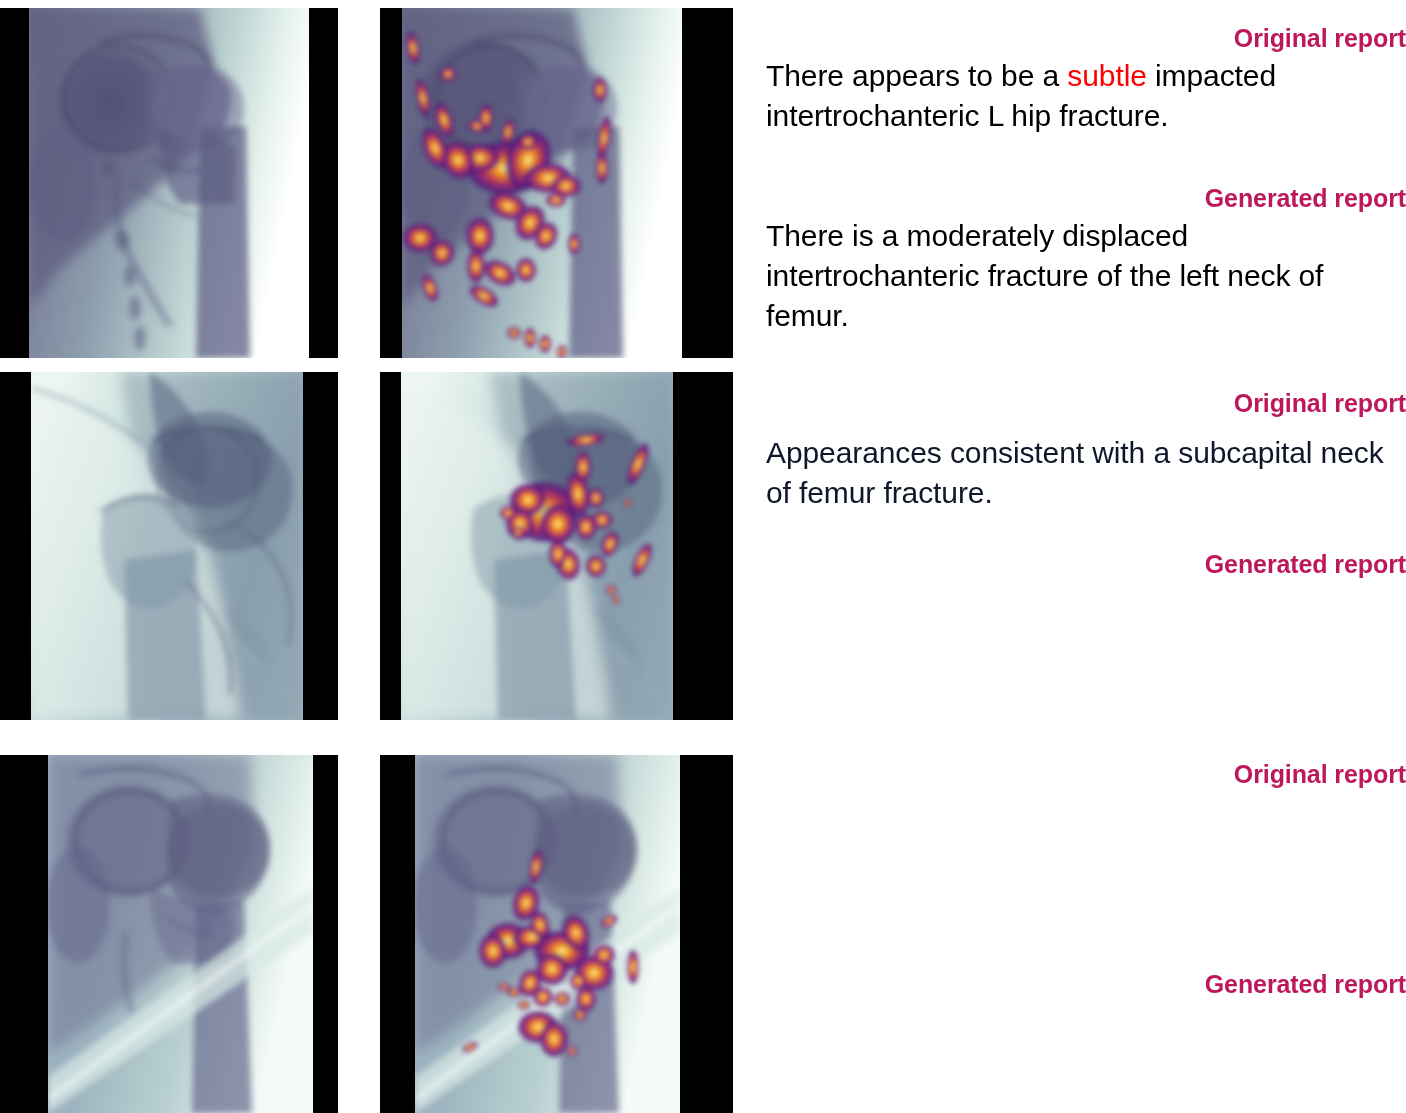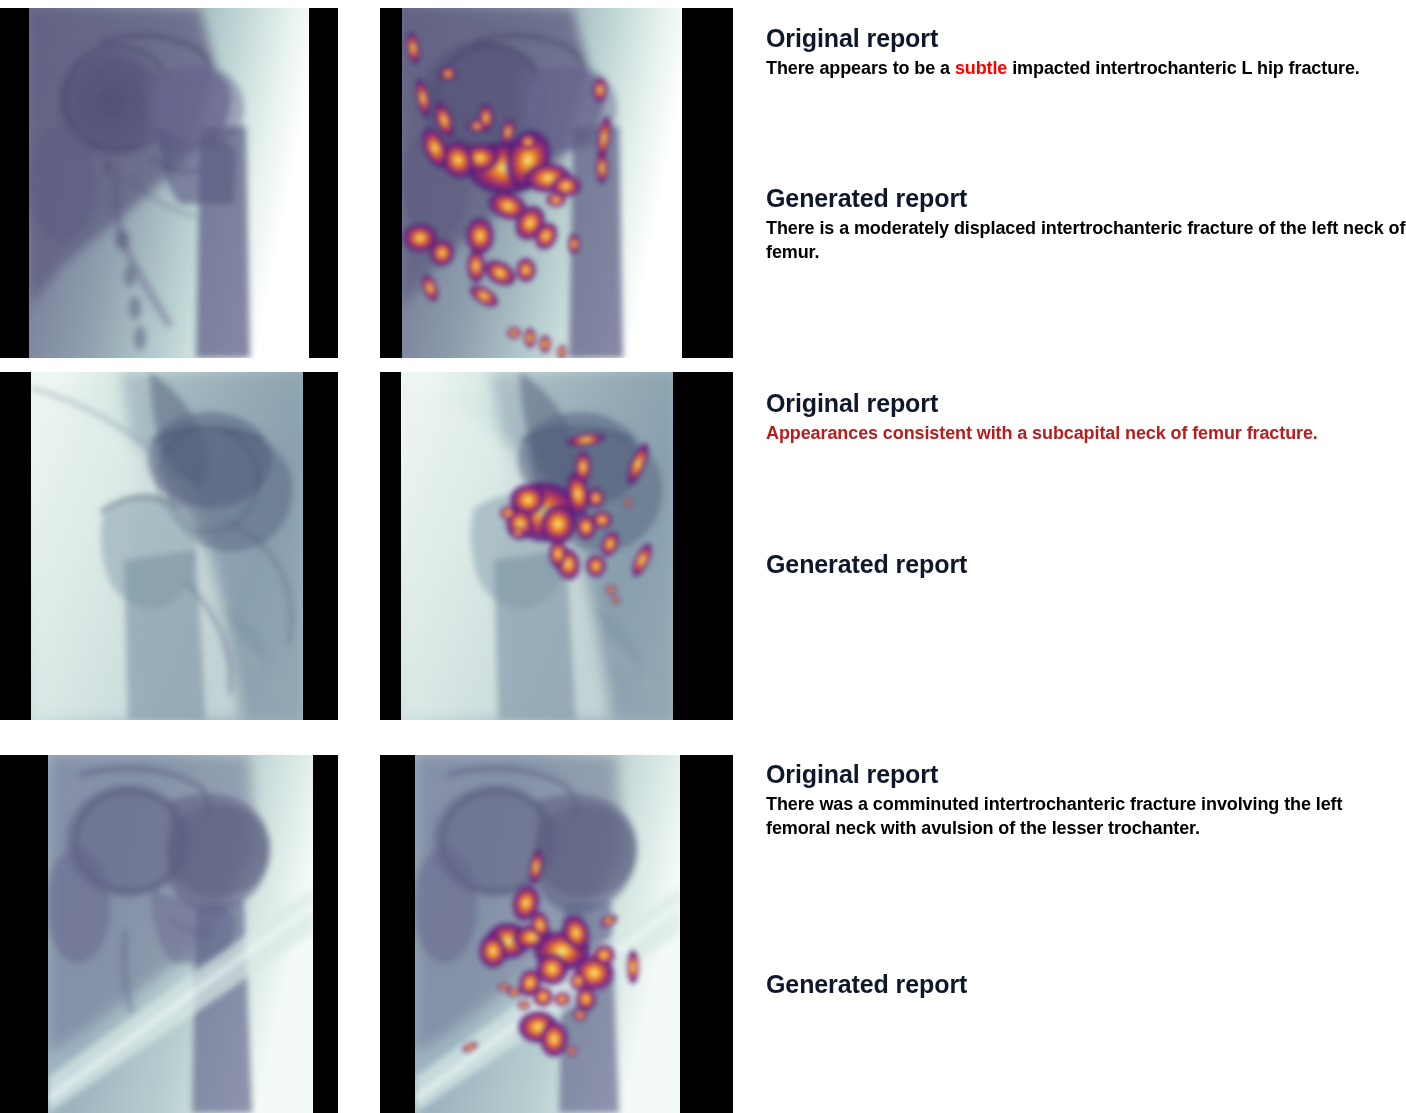--- a/index.html
+++ b/index.html
@@ -18,28 +18,28 @@
   .r2{ top:372px; height:348px; }
   .r3{ top:755px; height:358px; }
   .c1{ left:0px;   width:338px; }
   .c2{ left:380px; width:733px; }
   .c2{ left:380px; width:353px; }
 
   
   .reports{ position:absolute; left:766px; top:0; width:640px; height:1113px; }
   .report-group{ position:absolute; left:0; width:640px; }
   .rg-title{
-    font-size:25px; font-weight:bold; color:#0f172a;
-    line-height:1.34; letter-spacing:-0.1px; white-space:nowrap;
+    font-size:25px; font-weight:bold; color:#be185d;
+    line-height:1.34; letter-spacing:-0.1px; white-space:nowrap;text-align:right;
   }
   .rg-body{
-    font-size:18px; font-weight:bold; color:#000000;
+    font-size:30px; font-weight:normal; color:#000000;
     line-height:1.34; letter-spacing:-0.1px;
   }
-  .rg-body.hl-orange{ color:#b91c1c; }
+  .rg-body.hl-orange{ color:#0f172a;margin-top:12px; }
   .hl-red{ color:#FF0000; }
 
   
   #grp-0{ top:22px; }
   #grp-1{ top:182px; }
   #grp-2{ top:387px; }
   #grp-3{ top:548px; }
   #grp-4{ top:758px; }
   #grp-5{ top:968px; }
 </style>
@@ -455,21 +455,20 @@
       <div class="rg-title">Original report</div>
       <div class="rg-body hl-orange">Appearances consistent with a subcapital neck of femur fracture.</div>
     </div>
 
     <div class="report-group" id="grp-3">
       <div class="rg-title">Generated report</div>
     </div>
 
     <div class="report-group" id="grp-4">
       <div class="rg-title">Original report</div>
-      <div class="rg-body">There was a comminuted intertrochanteric fracture involving the left femoral neck with avulsion of the lesser trochanter.</div>
     </div>
 
     <div class="report-group" id="grp-5">
       <div class="rg-title">Generated report</div>
     </div>
 
   </div>
 </div>
 
 </body></html>

